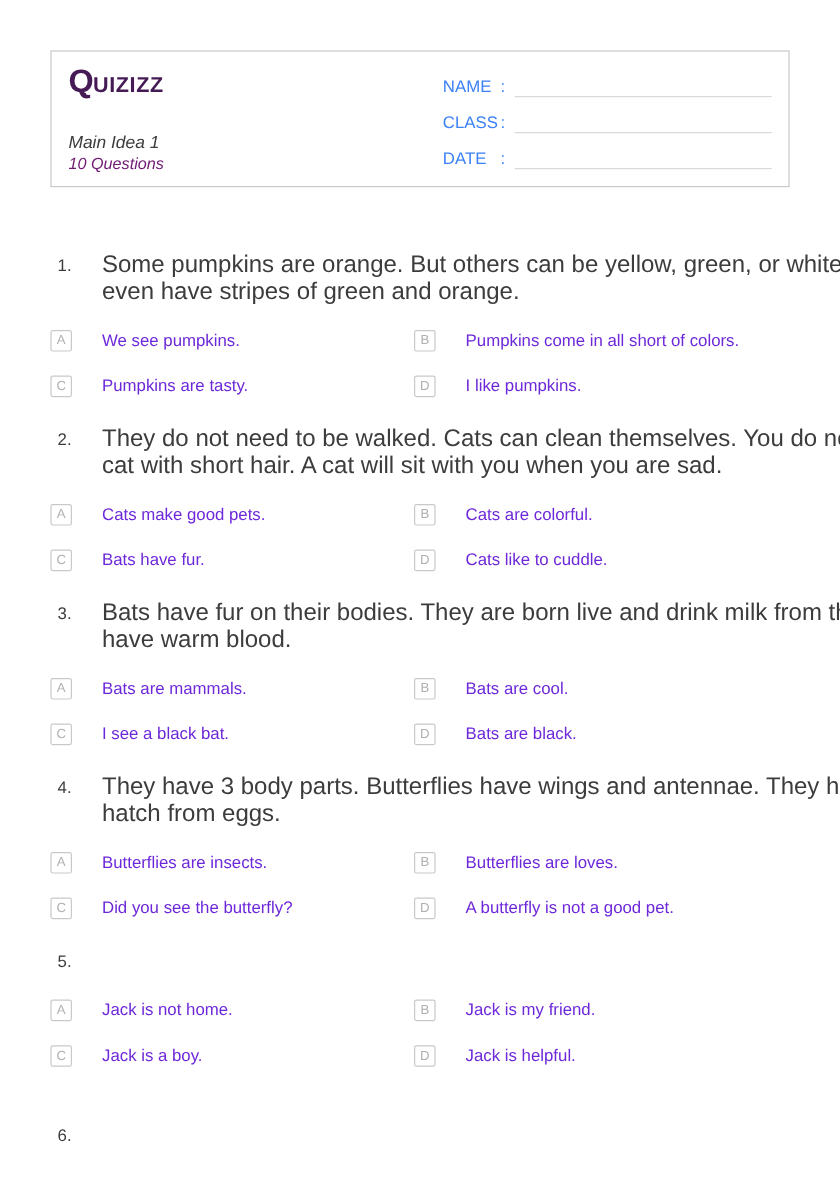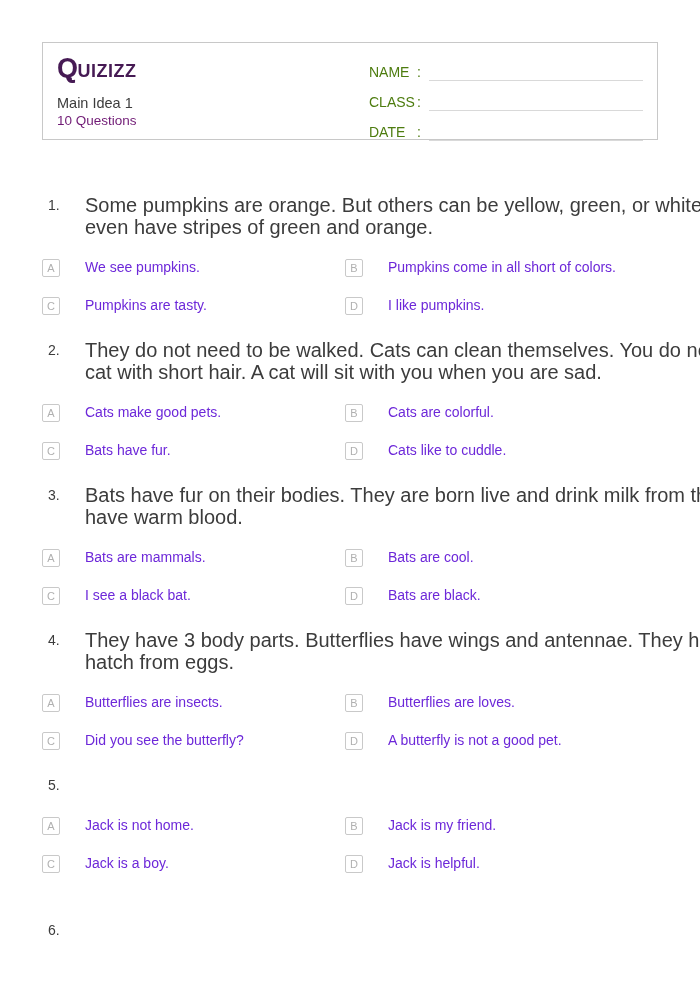--- a/index.html
+++ b/index.html
@@ -8,50 +8,50 @@
     background: #ffffff;
     font-family: "Liberation Sans", "DejaVu Sans", sans-serif;
     color: #3c3c3c;
   }
   .page { position: relative; width: 700px; height: 990px; overflow: hidden; background: #fff; }
 
   
   .header-card {
     box-sizing: border-box;
     margin: 42px 42px 0 42px;
-    height: 98px;
+    height: 114px;
     border: 1px solid #c8c8c8;
     display: flex;
     padding: 12px 14px 10px 14px;
   }
   .header-left {
     width: 312px;
     display: flex;
     flex-direction: column;
     justify-content: space-between;
   }
   .logo { position: relative; line-height: 26px; white-space: nowrap; }
   .logo-q  { font-weight: 700; font-size: 27px; letter-spacing: -0.5px; }
   .logo-rest { font-weight: 700; font-size: 18px; letter-spacing: 0.5px; }
   .logo-dot {
     position: absolute; left: 11px; top: 22px;
     width: 4px; height: 4px; border-radius: 50%;
   }
-  .title-block { line-height: 17px; }
+  .title-block { line-height: 17px; font-style: italic; }
   .quiz-title { font-size: 14.5px; color: #3c3c3c; }
   .quiz-subtitle { font-size: 13.5px; color: #701a75; }
 
   .header-right { flex: 1; padding-top: 2px; }
   .field { height: 30px; display: flex; align-items: center; }
   .field-label {
     width: 52px;
     display: inline-flex;
     justify-content: space-between;
     font-size: 14px;
-    color: #4d7c0f;
+    color: #3b82f6;
     flex: 0 0 auto;
   }
   .field-line {
     flex: 1;
     height: 0;
     border-bottom: 1px solid #d9d9d9;
     margin-left: 8px;
     align-self: flex-end;
     margin-bottom: 6px;
   }

